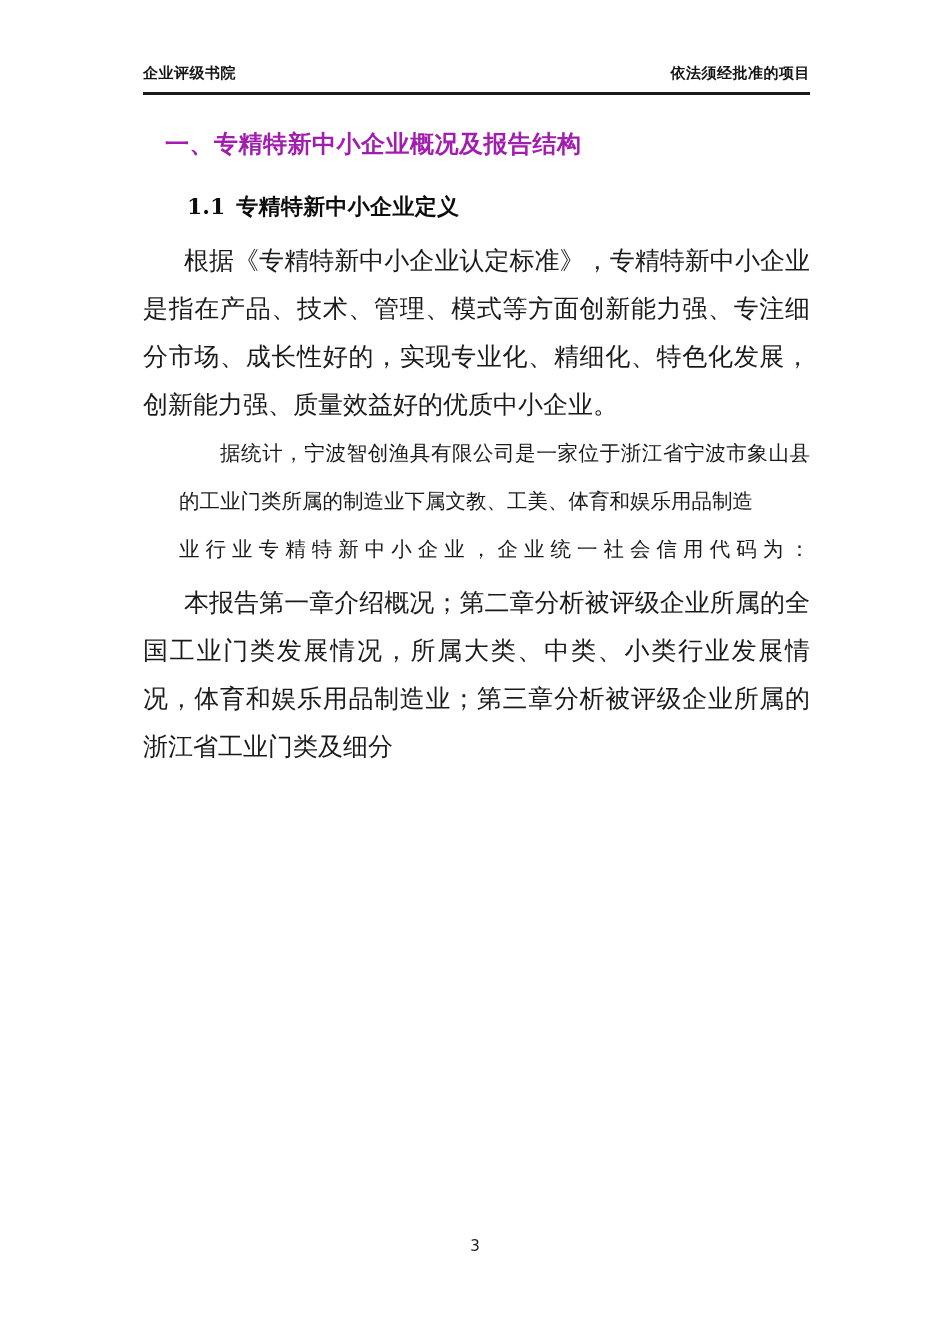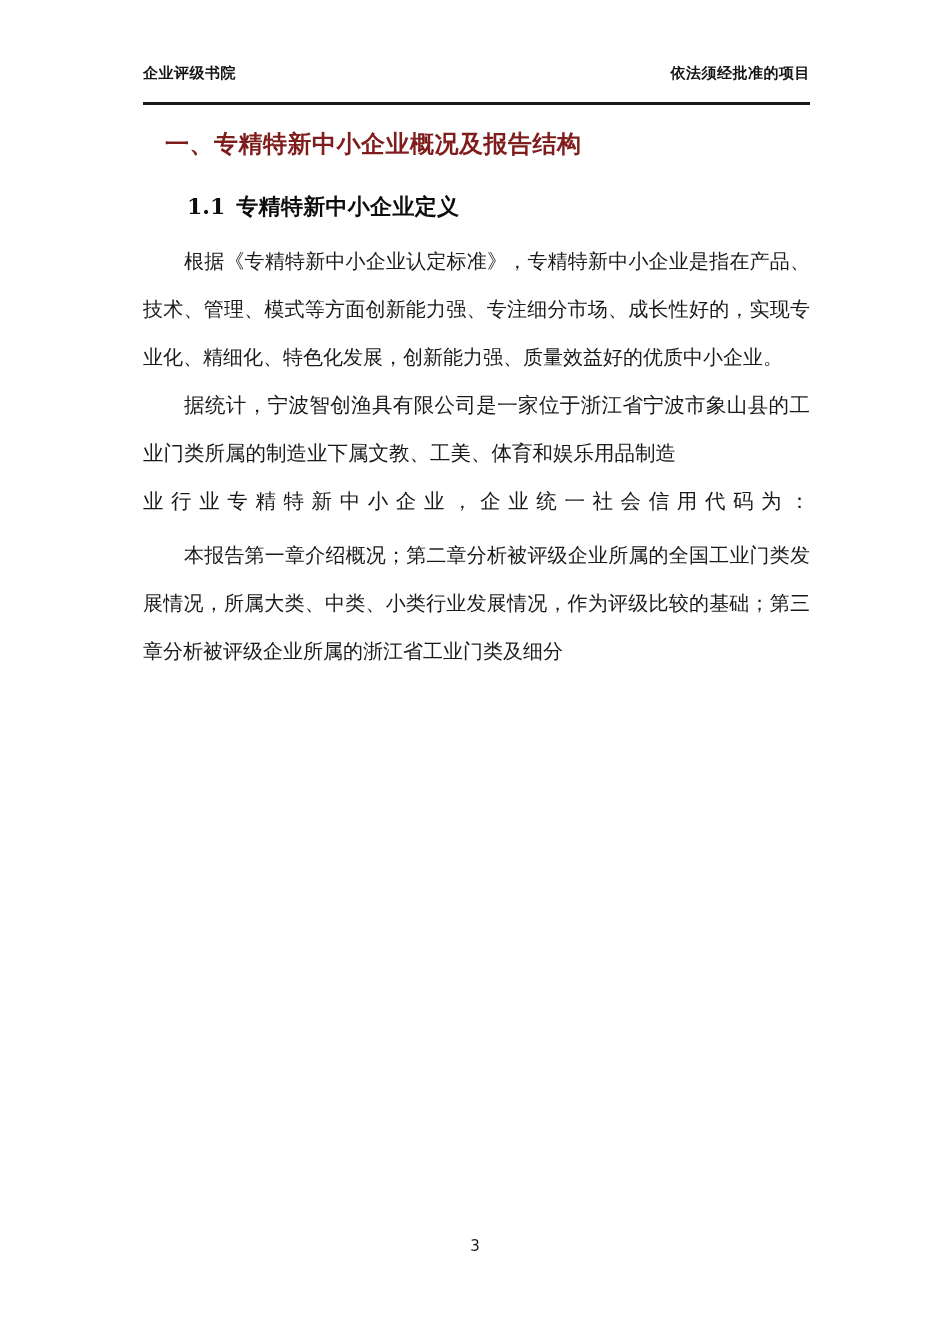--- a/index.html
+++ b/index.html
@@ -22,21 +22,21 @@
   
   #header {
     position: absolute;
     left: 143px;
     top: 64px;
     width: 667px;
     display: flex;
     justify-content: space-between;
     align-items: flex-start;
     border-bottom: 3px solid #1a1a1a;
-    padding-bottom: 20px;
+    padding-bottom: 10px;
   }
   #header .hdr-text {
     font-family: "DejaVu Sans", "Liberation Sans", sans-serif;
     font-size: 15px;
     font-weight: 700;
     letter-spacing: 0.5px;
     color: #141414;
     line-height: 1.2;
     white-space: nowrap;
   }
@@ -46,21 +46,21 @@
     position: absolute;
     left: 143px;
     top: 112px;
     width: 667px;
   }
 
   h1.doc-h1 {
     font-family: "DejaVu Sans", "Liberation Sans", sans-serif;
     font-size: 24px;
     font-weight: 700;
-    color: #7f1d1d;
+    color: #a21caf;
     margin: 0;
     padding: 14px 0 6px 0;
     text-indent: 22px;
     letter-spacing: 0.5px;
     line-height: 1.5;
     white-space: nowrap;
   }
 
   h2.doc-h2 {
     font-family: "DejaVu Sans", "Liberation Sans", sans-serif;
@@ -78,21 +78,21 @@
     font-family: "DejaVu Serif", serif;
     font-weight: 700;
     letter-spacing: 0;
   }
   h2.doc-h2 .h2-txt {
     margin-left: 11px;
   }
 
   p.doc-p {
     font-family: "DejaVu Serif", serif;
-    font-size: 20px;
+    font-size: 25px;
     color: #1a1a1a;
     margin: 0;
     padding: 6px 0 0 0;
     line-height: 48px;
     text-align: justify;
     text-justify: inter-character;
     text-indent: 41px;
     letter-spacing: 0px;
     word-break: break-all;
   }
@@ -110,20 +110,21 @@
 
   .blk {
     font-family: "DejaVu Serif", serif;
     font-size: 20.5px;
     line-height: 48px;
     color: #1a1a1a;
     text-align: justify;
     text-justify: inter-character;
     word-break: break-all;
     letter-spacing: 0;
+    margin-left: 36px;
   }
 
   
   #footer {
     position: absolute;
     left: 0;
     top: 1236px;
     width: 950px;
     text-align: center;
   }
@@ -178,21 +179,21 @@
           <span>信</span>
           <span>用</span>
           <span>代</span>
           <span>码</span>
           <span>为</span>
           <span>：</span>
         </div>
     </div>
 
 
-    <p class="doc-p">本报告第一章介绍概况；第二章分析被评级企业所属的全国工业门类发展情况，所属大类、中类、小类行业发展情况，作为评级比较的基础；第三章分析被评级企业所属的浙江省工业门类及细分</p>
+    <p class="doc-p">本报告第一章介绍概况；第二章分析被评级企业所属的全国工业门类发展情况，所属大类、中类、小类行业发展情况，体育和娱乐用品制造业；第三章分析被评级企业所属的浙江省工业门类及细分</p>
 
   </div>
 
   <div id="footer">
     <span class="pagenum">3</span>
   </div>
 
 </div>
 
 </body></html>

